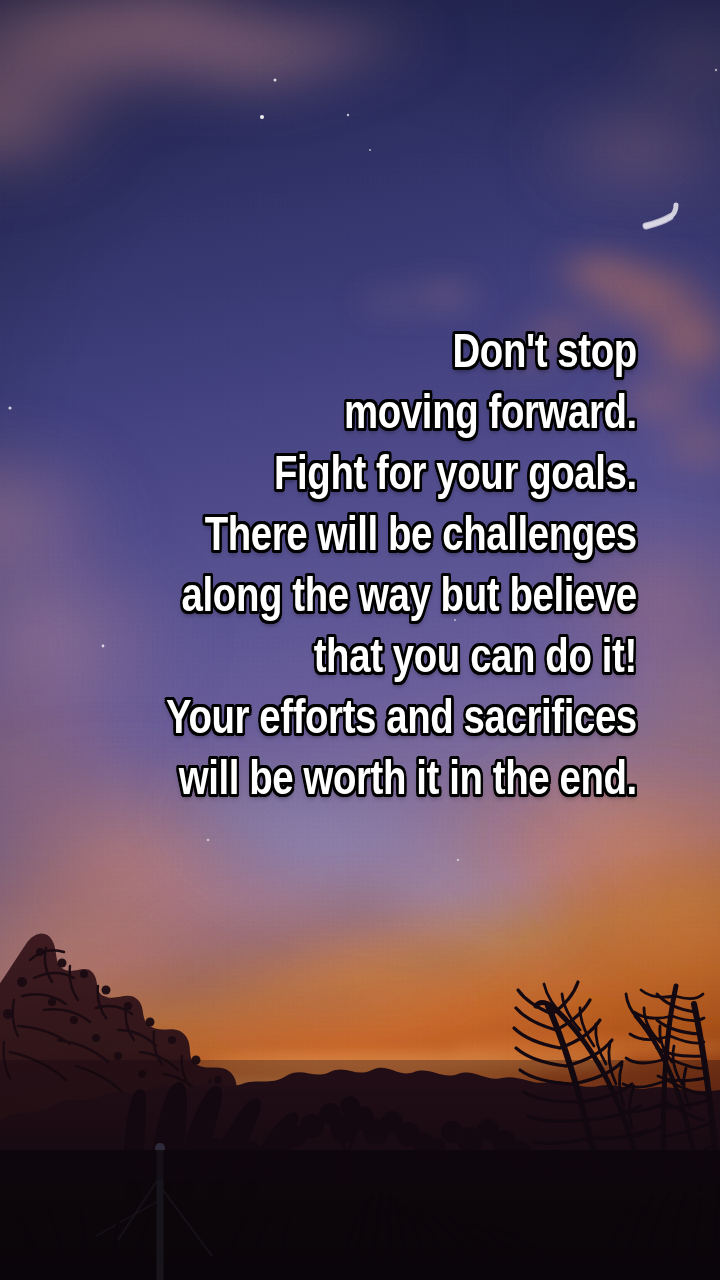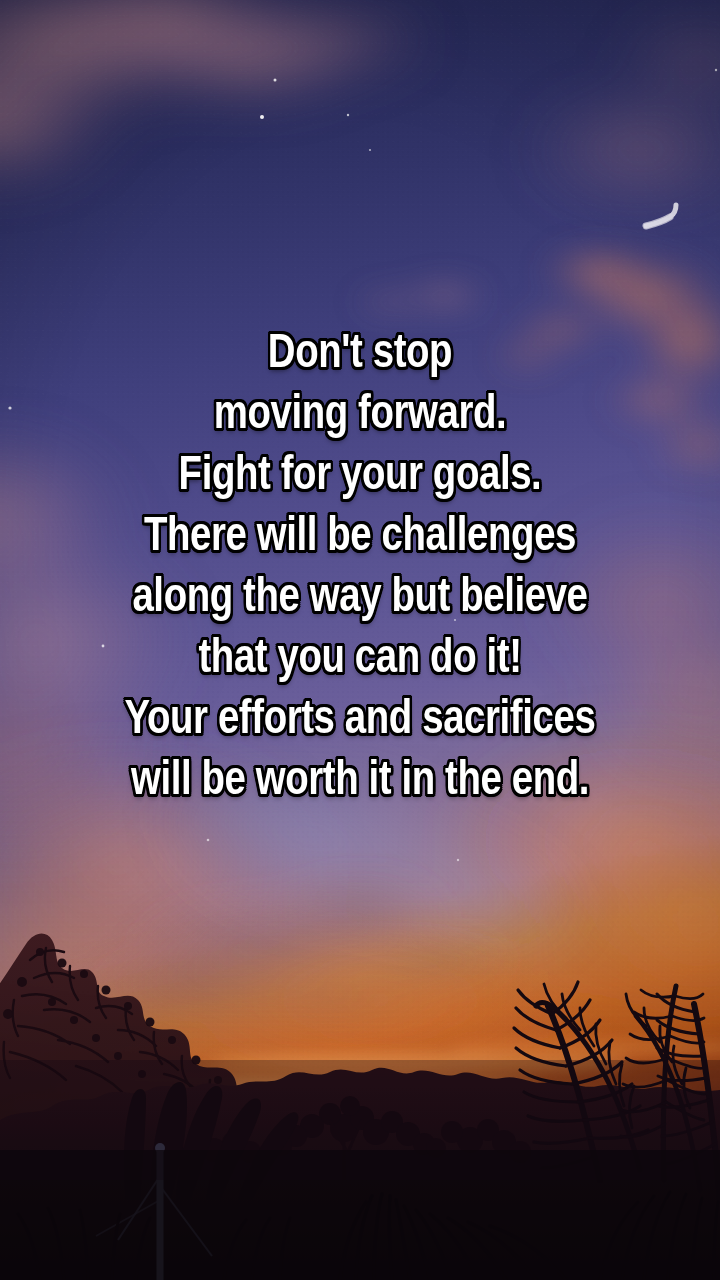--- a/index.html
+++ b/index.html
@@ -21,21 +21,21 @@
     width:720px; height:1280px;
     display:block;
   }
   #fg-svg { pointer-events:none; }
 
   
   #quote-block {
     position:absolute;
     left:0; right:0;
     top:320px;
-    text-align:center;
+    text-align:right;
     z-index:40;
     padding:0 14px;
   }
   .quote-line {
     display:block;
     color:#ffffff;
     font-family:"Liberation Sans Narrow","Liberation Sans",sans-serif;
     font-weight:700;
     font-size:48px;
     line-height:61px;

